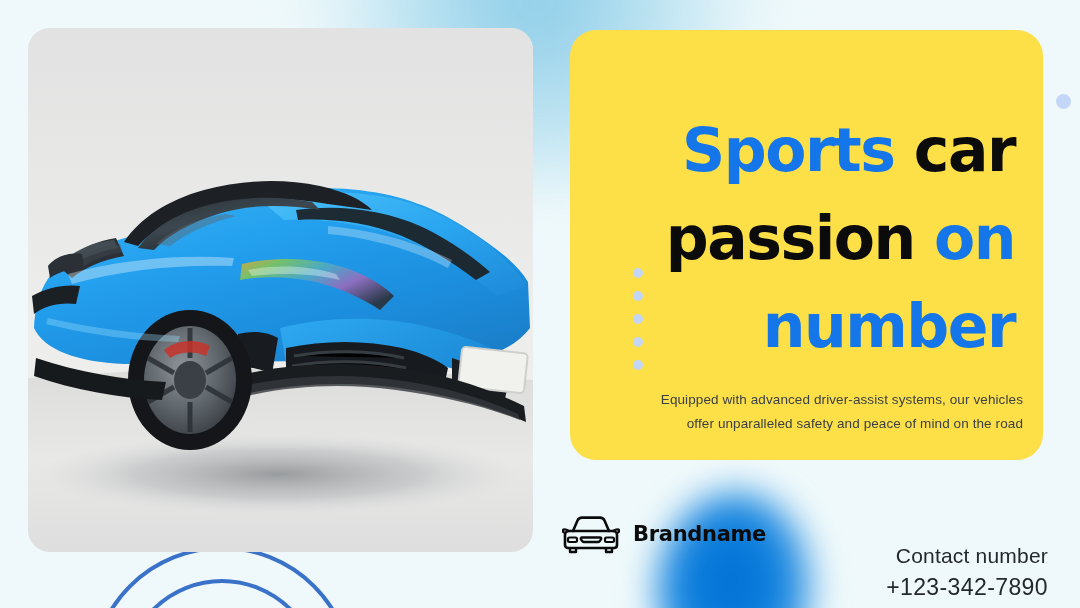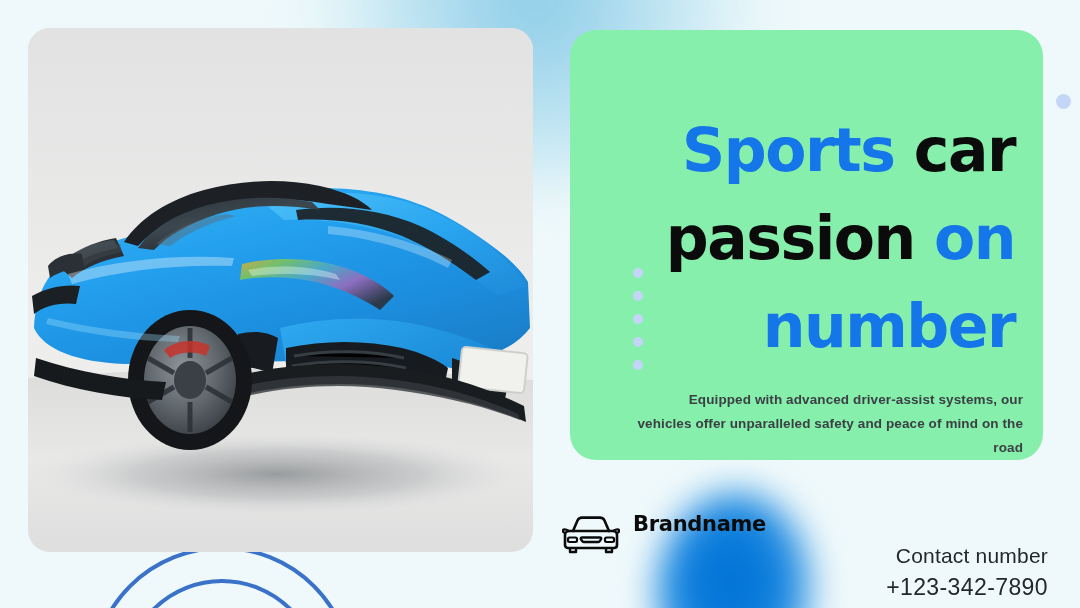--- a/index.html
+++ b/index.html
@@ -92,21 +92,21 @@
     height: 100%;
   }
 
   
   .card {
     position: absolute;
     left: 570px;
     top: 30px;
     width: 473px;
     height: 430px;
-    background: #86efac;
+    background: #fde047;
     border-radius: 26px;
   }
 
   .headline {
     position: absolute;
     right: 28px;
     top: 36px;
     width: 420px;
     text-align: right;
     font-weight: 700;
@@ -139,29 +139,29 @@
     position: absolute;
     right: 20px;
     top: 344px;
     width: 390px;
     text-align: right;
     font-size: 13.5px;
     line-height: 24px;
     color: #3b4044;
     font-family: "Liberation Sans", sans-serif;
     letter-spacing: 0.1px;
-    font-weight: bold;
   }
 
   
   .brand {
     position: absolute;
     left: 562px;
     top: 512px;
     display: flex;
+    align-items: center;
     gap: 13px;
   }
   .brand .car-icon {
     width: 58px;
     height: 44px;
     display: block;
   }
   .brand .brand-name {
     font-family: "DejaVu Sans", sans-serif;
     font-weight: 700;

